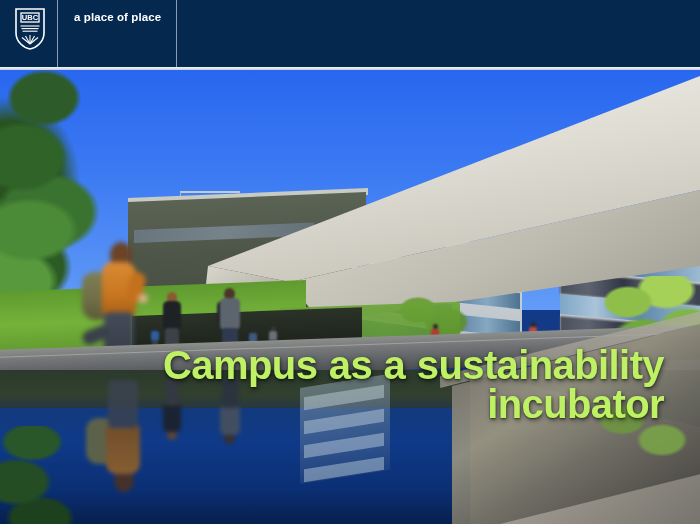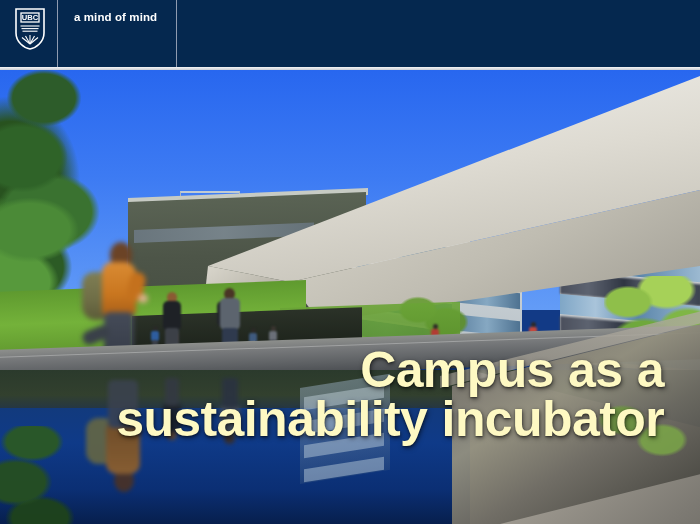--- a/index.html
+++ b/index.html
@@ -516,22 +516,22 @@
   
   .title-block {
     position: absolute;
     right: 36px;
     top: 276px;
     width: 560px;
     text-align: right;
   }
   .slide-title {
     margin: 0;
-    color: #fef9c3;
-    font-size: 50px;
+    color: #bef264;
+    font-size: 40px;
     line-height: 0.98;
     font-weight: bold;
     letter-spacing: -0.6px;
     text-shadow: 1px 2px 5px rgba(0,0,0,.55), 0 1px 2px rgba(0,0,0,.45);
     word-spacing: 1px;
   }
 </style>
 </head>
 <body>
 
@@ -556,21 +556,21 @@
             <path d="M16 37 l4.5 -8"></path>
             <path d="M16 37 l-8 -6.5"></path>
             <path d="M16 37 l8 -6.5"></path>
           </g>
         </svg>
       </div>
 
       <div class="hdr-divider d1"></div>
       <div class="hdr-divider d2"></div>
 
-      <div class="place-of-mind">a mind of mind</div>
+      <div class="place-of-mind">a place of place</div>
 
 
     </div>
   </div>
   <div class="header-seam"></div>
 
   <div class="photo">
 
     <div class="sky"></div>
 

